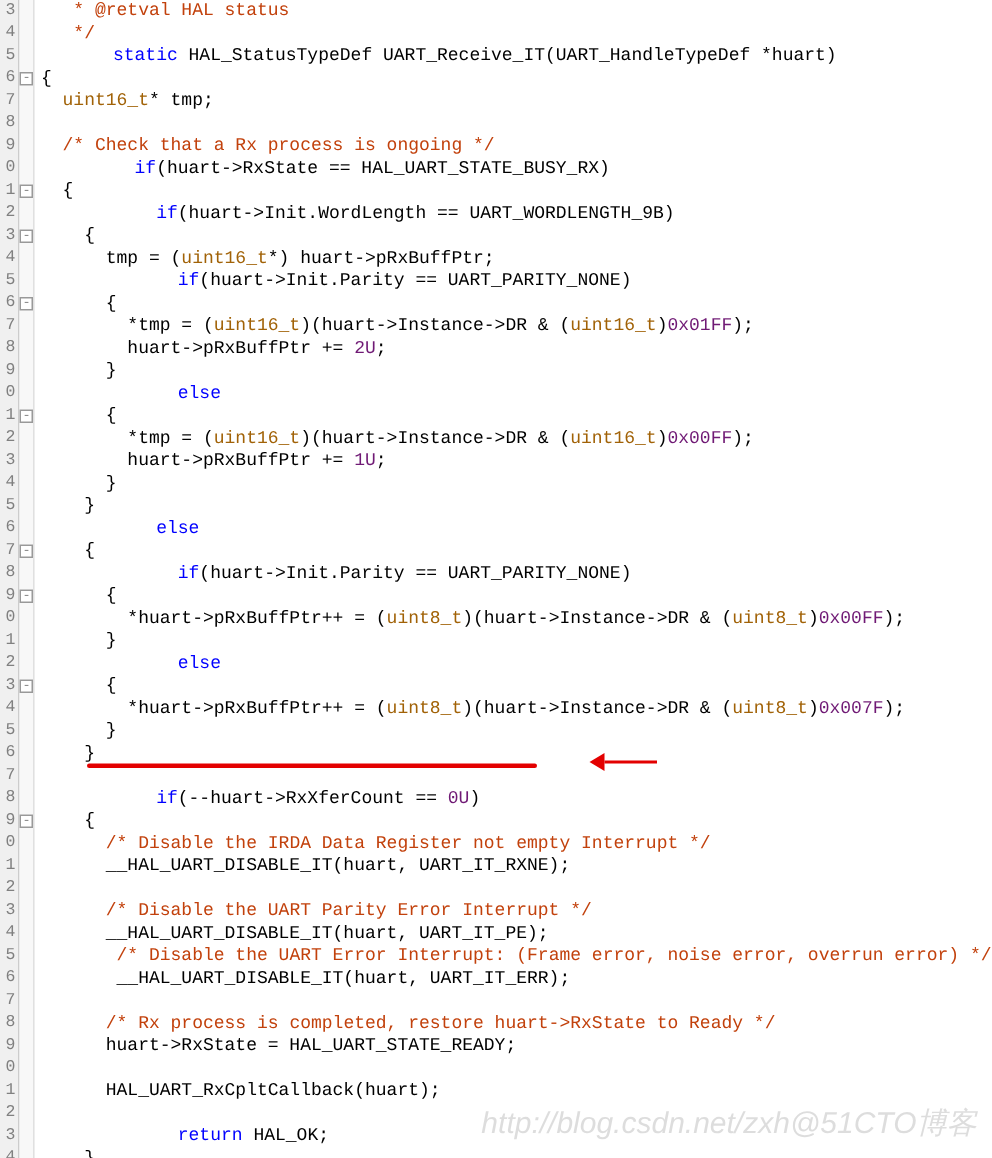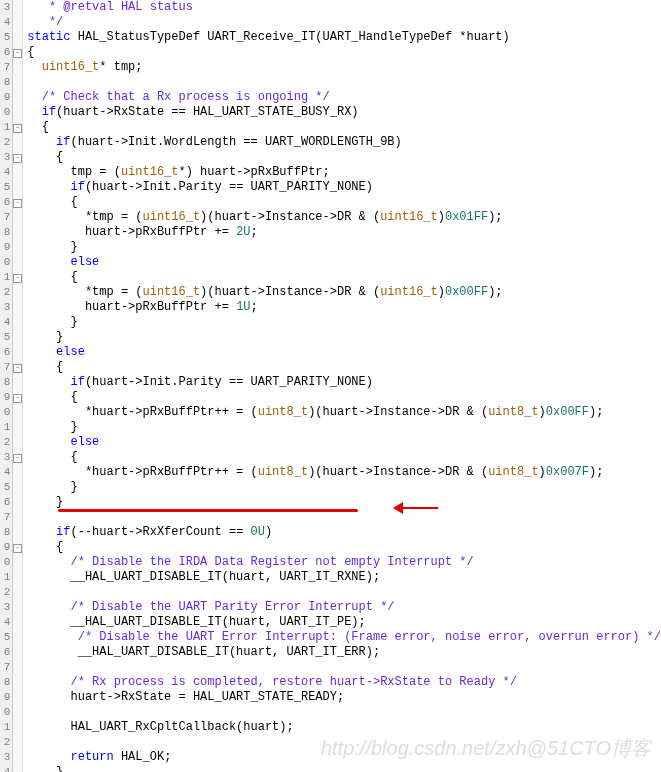--- a/index.html
+++ b/index.html
@@ -3,24 +3,24 @@
 <meta charset="utf-8">
 <style>
   * { margin: 0; padding: 0; box-sizing: border-box; }
   body { width: 661px; height: 772px; font-family: 'Courier New', monospace; font-size: 12px; background: #fff; position: relative; overflow: hidden; }
   .editor { display: flex; height: 100%; }
   .gutter { width: 24px; background: #f0f0f0; text-align: right; color: #808080; padding-right: 2px; user-select: none; border-right: 1px solid #ccc; line-height: 15px; font-size: 11px; }
   .fold { width: 14px; background: #f8f8f8; border-right: 1px solid #e0e0e0; line-height: 15px; text-align: center; color: #888; font-size: 10px; }
   .fold span { display: inline-block; width: 9px; height: 9px; border: 1px solid #999; line-height: 7px; font-size: 9px; background:#fff; }
   .code { flex: 1; line-height: 15px; padding-left: 4px; white-space: pre; color: #000; }
   .ln { height: 15px; }
-  .kw { color: #0000ff; }
+  .kw { color: #0000ff; margin-left: 48px; }
   .typ { color: #a16207; }
-  .cmt { color: #6d28d9; }
-  .num { color: #0f766e; }
+  .cmt { color: #c2410c; }
+  .num { color: #701a75; }
   .annotation { position: absolute; left: 58px; top: 497px; width: 310px; height: 20px; pointer-events: none; }
   .underline { position:absolute; top:12px; left:0; width:300px; height:3px; background:#e30000; border-radius:2px; }
   .arrow { position:absolute; top:5px; left:335px; display:flex; align-items:center; }
   .arrow-shaft { width:35px; height:2px; background:#e30000; }
   .arrow-head { width:0; height:0; border-right:10px solid #e30000; border-top:6px solid transparent; border-bottom:6px solid transparent; }
   .watermark { position:absolute; bottom:10px; right:10px; font-family: Arial, sans-serif; font-size:20px; color:rgba(120,120,120,0.25); font-style: italic; }
 </style>
 </head>
 <body>
 

